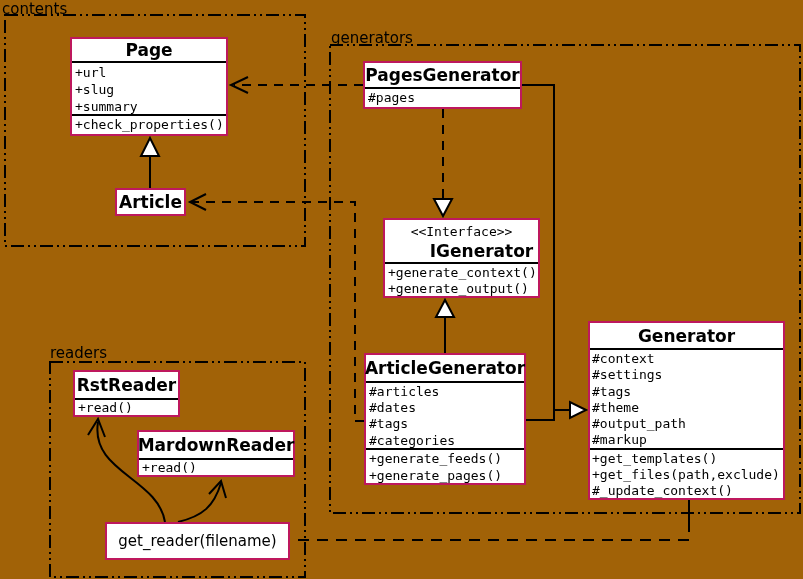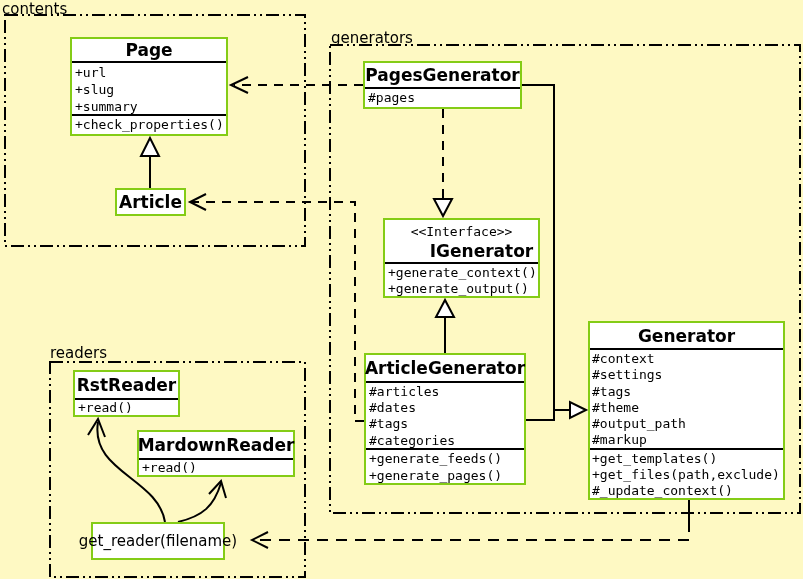--- a/index.html
+++ b/index.html
@@ -1,40 +1,40 @@
 <!DOCTYPE html>
 <html><head>
 <meta charset="utf-8">
 <style>
   html, body { margin: 0; padding: 0; background: #ffffff; }
   #stage {
     position: relative;
     width: 803px;
     height: 579px;
-    background: #fef9c3;
+    background: #a16207;
     font-family: "DejaVu Sans", sans-serif;
     overflow: hidden;
   }
   #wires { position: absolute; left: 0; top: 0; z-index: 0; }
 
   .pkg-label {
     position: absolute;
     z-index: 2;
     font: 15px "DejaVu Sans", sans-serif;
     color: #000;
     background: transparent;
     white-space: nowrap;
   }
 
   .uml-box {
     position: absolute;
     z-index: 1;
     box-sizing: border-box;
     background: #ffffff;
-    border: 2px solid #84cc16;
+    border: 2px solid #be185d;
     display: flex;
     flex-direction: column;
     color: #000;
   }
   .uml-title {
     display: flex;
     align-items: center;
     justify-content: center;
     font: bold 17px "DejaVu Sans", sans-serif;
     white-space: nowrap;
@@ -99,21 +99,21 @@
   #box-rst        { left: 73px;  top: 370px; width: 107px; height: 47px; }
   #box-rst .uml-title { height: 26px; }
   #box-rst .methods { height: 17px; }
   #box-rst .methods .row { line-height: 14.5px; }
 
   #box-mardown    { left: 137px; top: 430px; width: 158px; height: 47px; }
   #box-mardown .uml-title { height: 26px; }
   #box-mardown .methods { height: 17px; }
   #box-mardown .methods .row { line-height: 14.5px; }
 
-  #box-getreader  { left: 91px;  top: 522px; width: 134px; height: 38px; }
+  #box-getreader  { left: 105px;  top: 522px; width: 185px; height: 38px; }
   #box-getreader .fn-label {
     flex: 1;
     display: flex;
     align-items: center;
     justify-content: center;
     font: 15px "DejaVu Sans", sans-serif;
     white-space: nowrap;
   }
 
   #label-contents   { left: 2px;   top: 0px; }

